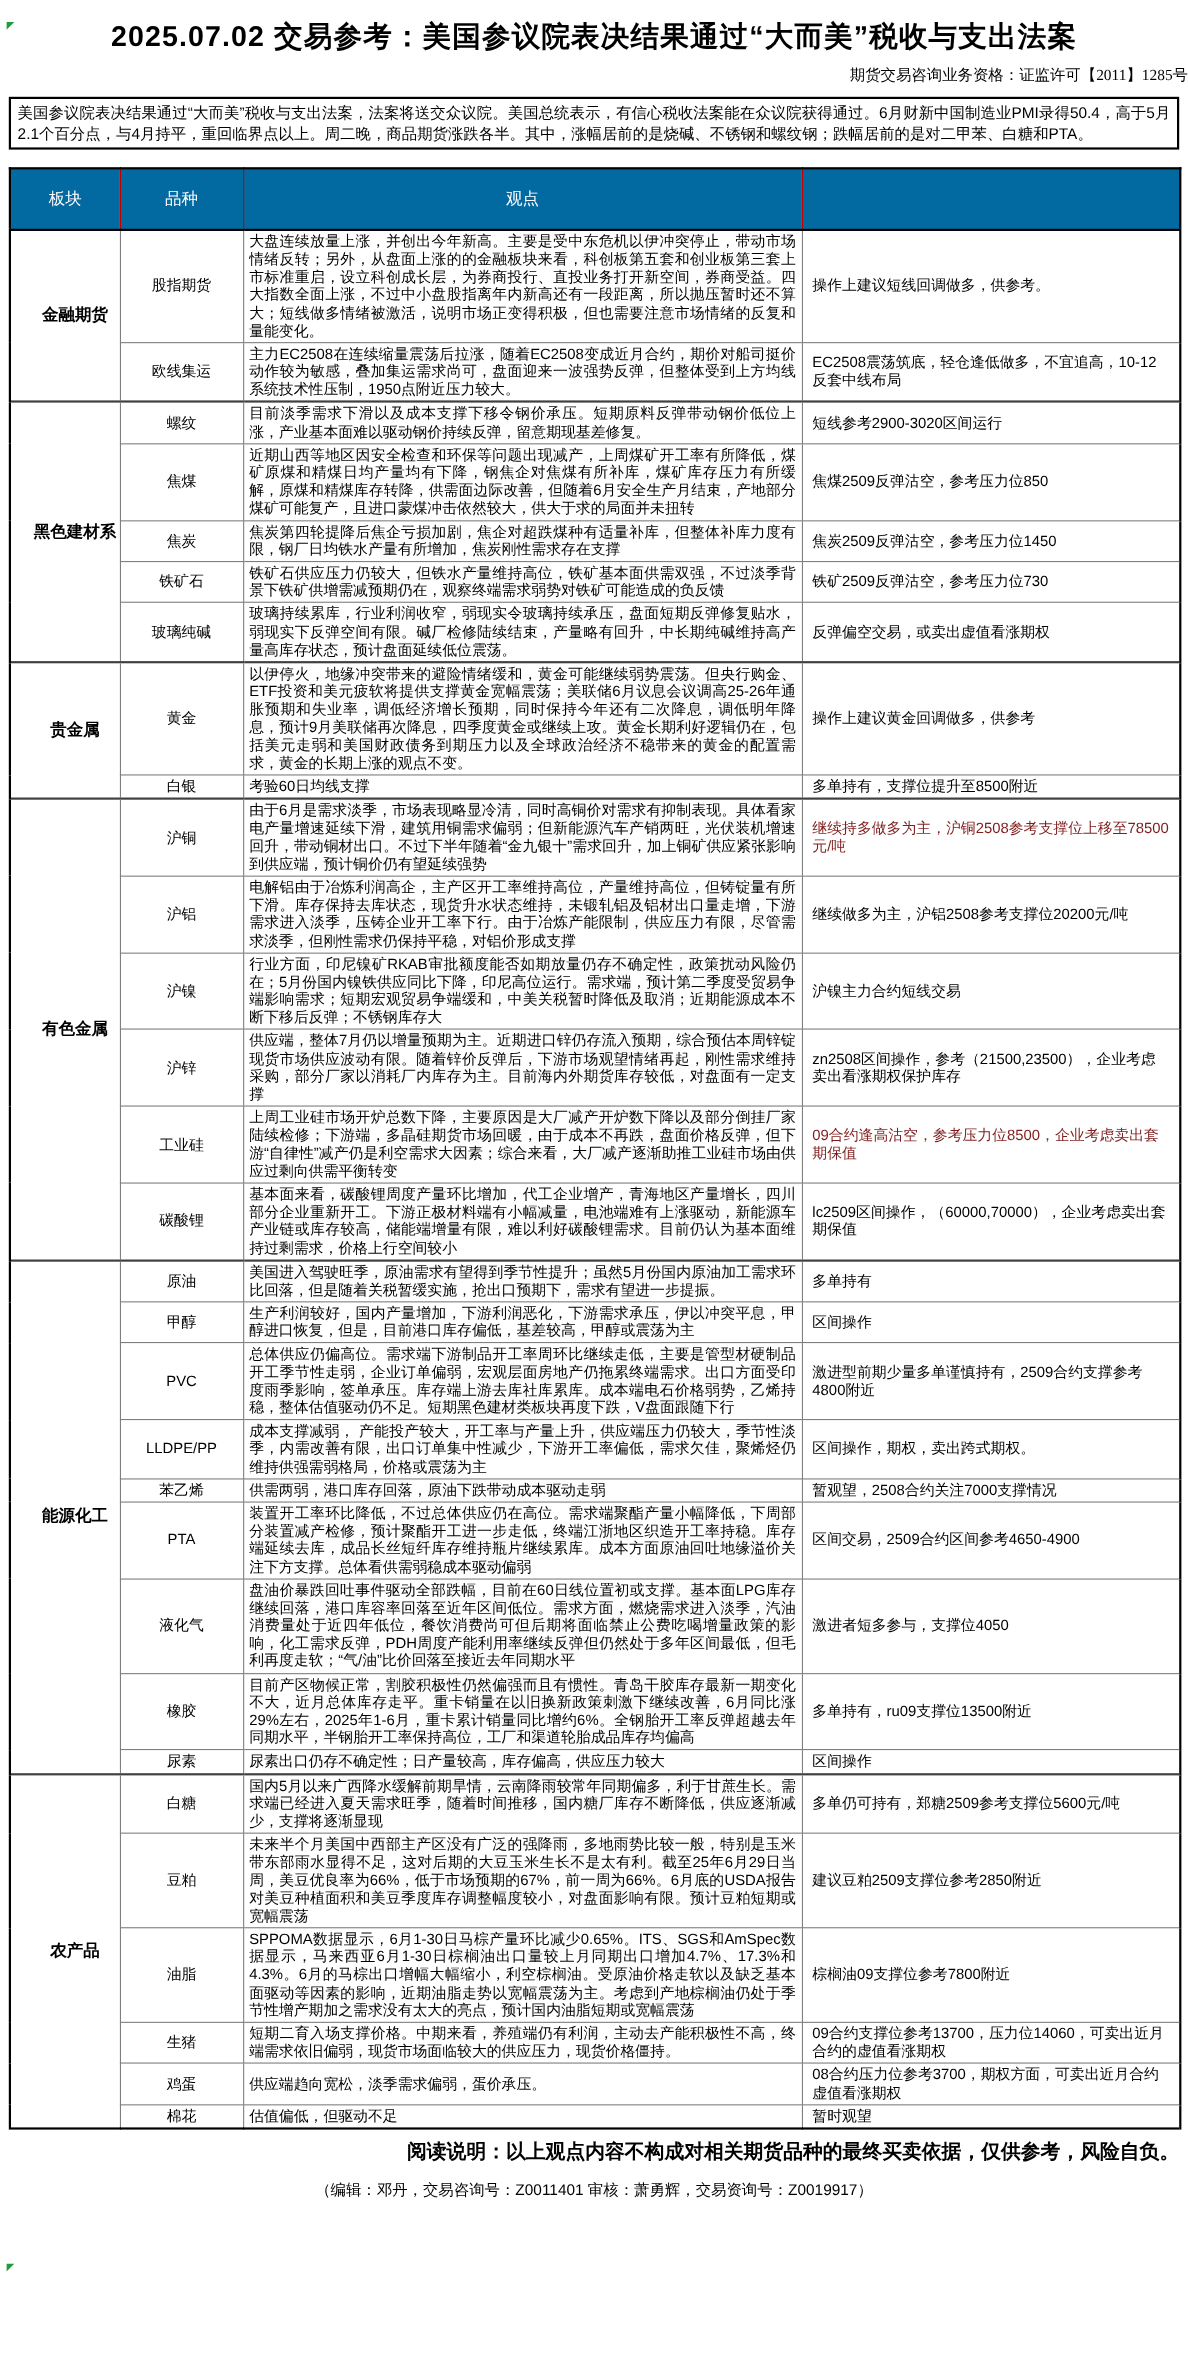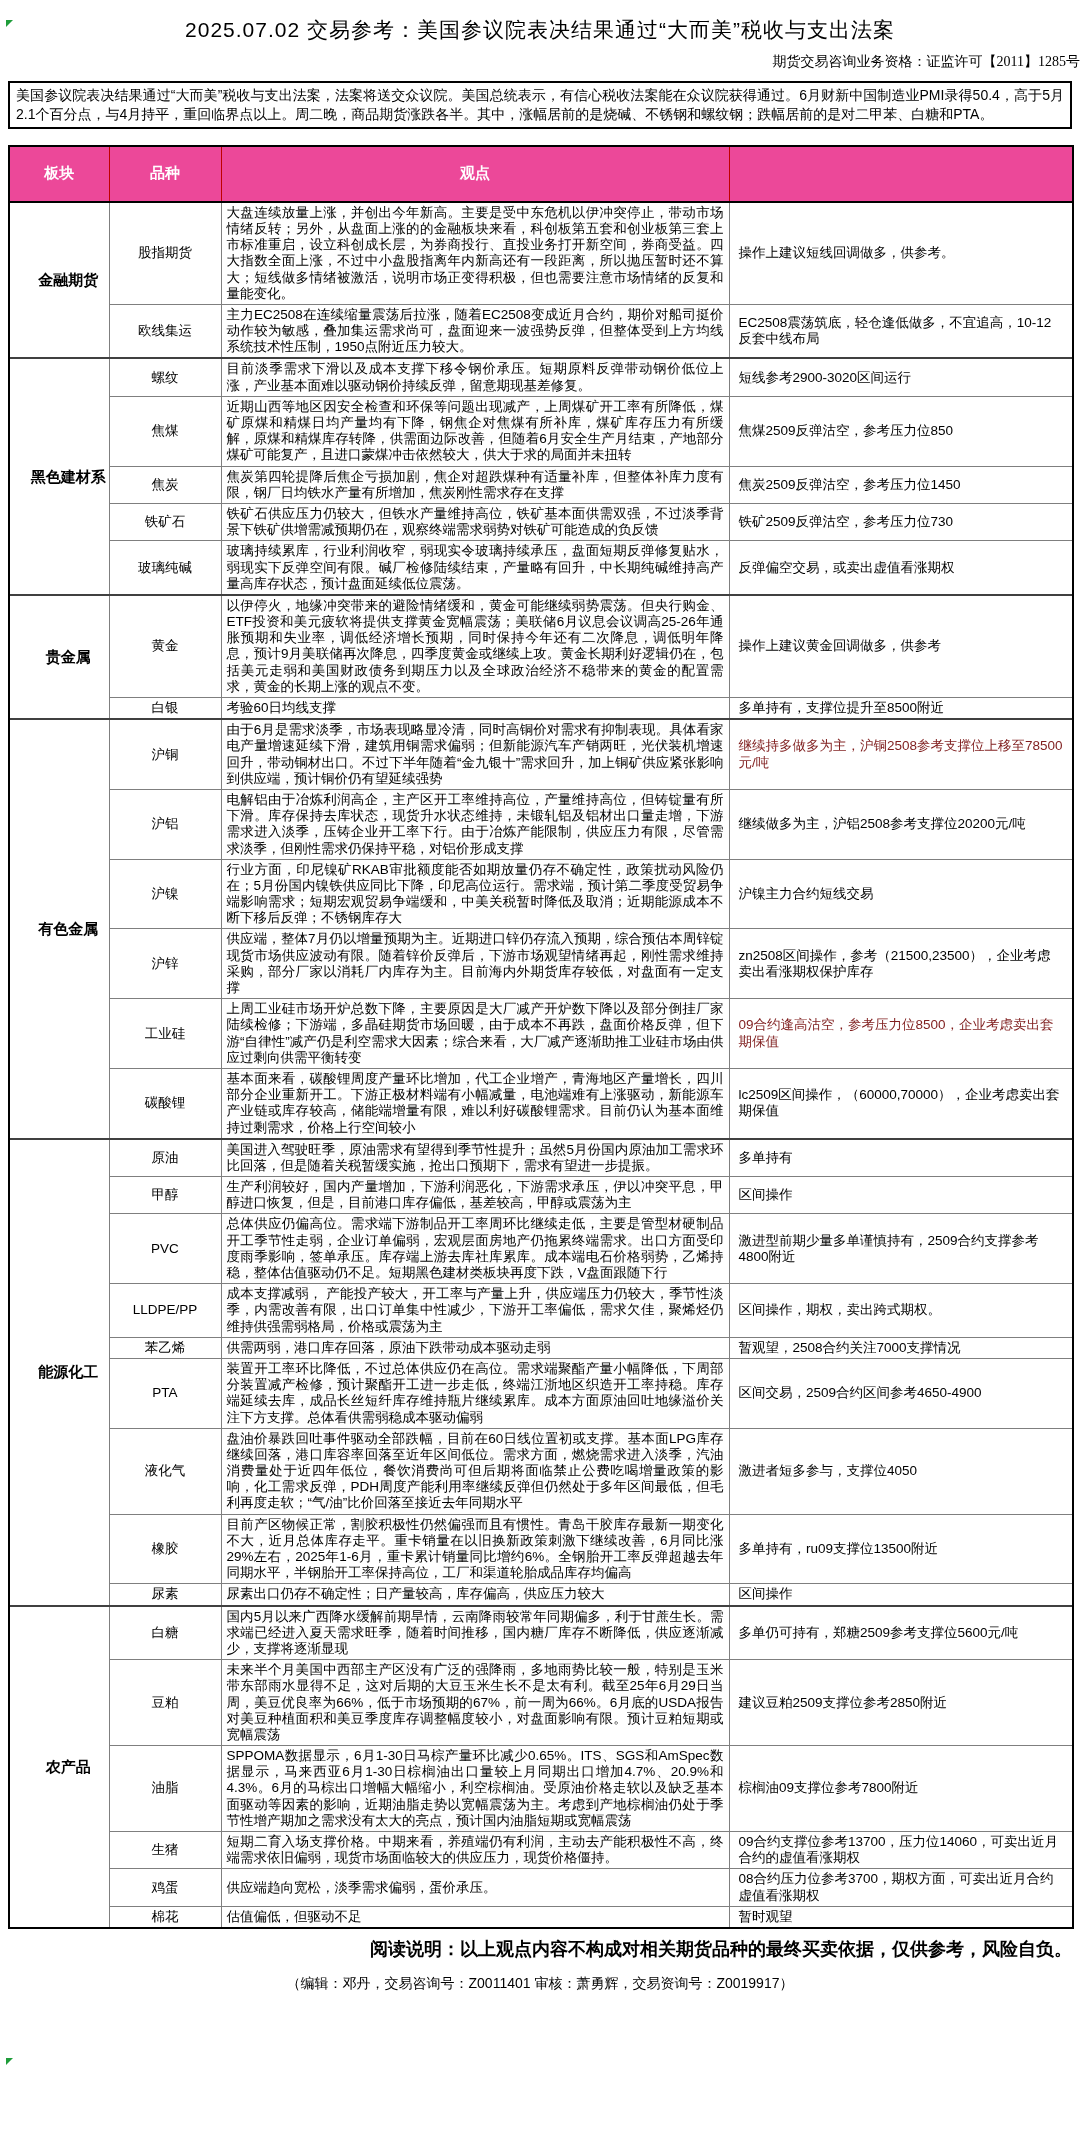--- a/index.html
+++ b/index.html
@@ -1,36 +1,36 @@
 <!DOCTYPE html>
 <html><head>
 <meta charset="utf-8">
 <style>
   html,body{margin:0;padding:0;background:#fff;}
   body{
     width:1080px;height:2153px;overflow:hidden;position:relative;
     font-family:"Liberation Sans","DejaVu Sans",sans-serif;color:#000;
   }
   .corner-marker{position:absolute;width:0;height:0;border-top:7px solid #1f9d3a;border-right:7px solid transparent;}
-  .doc-title{margin-top:16px;text-align:center;font-size:21px;font-weight:normal;letter-spacing:1px;}
+  .doc-title{margin-top:16px;text-align:center;font-size:26px;font-weight:bold;letter-spacing:1px;}
   .doc-subtitle{margin-top:9px;text-align:right;font-size:14px;font-family:Liberation Serif, serif;}
   .summary-box{
     margin:10px 8px 16px 8px;border:2px solid #000;padding:3px 6px;
     font-size:14px;line-height:1.35;text-align:justify;
   }
   table.ref-table{
     margin:0 8px;width:1064px;border-collapse:collapse;table-layout:fixed;
     border:2px solid #000;
   }
   .ref-table col.c-sector{width:100px;}
   .ref-table col.c-variety{width:112px;}
   .ref-table col.c-view{width:508px;}
   .ref-table col.c-advice{width:344px;}
   .ref-table th{
-    background:#ec4899;color:#fff;font-size:15px;font-weight:bold;
+    background:#0369a1;color:#fff;font-size:15px;font-weight:normal;
     height:52px;border:1px solid #c00000;border-bottom:2px solid #000;
   }
   .ref-table td{
     border:1px solid #7f7f7f;vertical-align:middle;
     font-size:13.5px;line-height:1.2;
   }
   .ref-table td.sector{
     font-weight:bold;text-align:center;font-size:15px;border-left:2px solid #000;padding-left:19px;
   }
   .ref-table td.variety{text-align:center;padding:1px 2px;}
@@ -200,21 +200,21 @@
         <td class="view">国内5月以来广西降水缓解前期旱情，云南降雨较常年同期偏多，利于甘蔗生长。需求端已经进入夏天需求旺季，随着时间推移，国内糖厂库存不断降低，供应逐渐减少，支撑将逐渐显现</td>
         <td class="advice">多单仍可持有，郑糖2509参考支撑位5600元/吨</td>
       </tr>
       <tr>
         <td class="variety">豆粕</td>
         <td class="view">未来半个月美国中西部主产区没有广泛的强降雨，多地雨势比较一般，特别是玉米带东部雨水显得不足，这对后期的大豆玉米生长不是太有利。截至25年6月29日当周，美豆优良率为66%，低于市场预期的67%，前一周为66%。6月底的USDA报告对美豆种植面积和美豆季度库存调整幅度较小，对盘面影响有限。预计豆粕短期或宽幅震荡</td>
         <td class="advice">建议豆粕2509支撑位参考2850附近</td>
       </tr>
       <tr>
         <td class="variety">油脂</td>
-        <td class="view">SPPOMA数据显示，6月1-30日马棕产量环比减少0.65%。ITS、SGS和AmSpec数据显示，马来西亚6月1-30日棕榈油出口量较上月同期出口增加4.7%、20.9%和4.3%。6月的马棕出口增幅大幅缩小，利空棕榈油。受原油价格走软以及缺乏基本面驱动等因素的影响，近期油脂走势以宽幅震荡为主。考虑到产地棕榈油仍处于季节性增产期加之需求没有太大的亮点，预计国内油脂短期或宽幅震荡</td>
+        <td class="view">SPPOMA数据显示，6月1-30日马棕产量环比减少0.65%。ITS、SGS和AmSpec数据显示，马来西亚6月1-30日棕榈油出口量较上月同期出口增加4.7%、17.3%和4.3%。6月的马棕出口增幅大幅缩小，利空棕榈油。受原油价格走软以及缺乏基本面驱动等因素的影响，近期油脂走势以宽幅震荡为主。考虑到产地棕榈油仍处于季节性增产期加之需求没有太大的亮点，预计国内油脂短期或宽幅震荡</td>
         <td class="advice">棕榈油09支撑位参考7800附近</td>
       </tr>
       <tr>
         <td class="variety">生猪</td>
         <td class="view">短期二育入场支撑价格。中期来看，养殖端仍有利润，主动去产能积极性不高，终端需求依旧偏弱，现货市场面临较大的供应压力，现货价格僵持。</td>
         <td class="advice">09合约支撑位参考13700，压力位14060，可卖出近月合约的虚值看涨期权</td>
       </tr>
       <tr>
         <td class="variety">鸡蛋</td>
         <td class="view">供应端趋向宽松，淡季需求偏弱，蛋价承压。</td>

